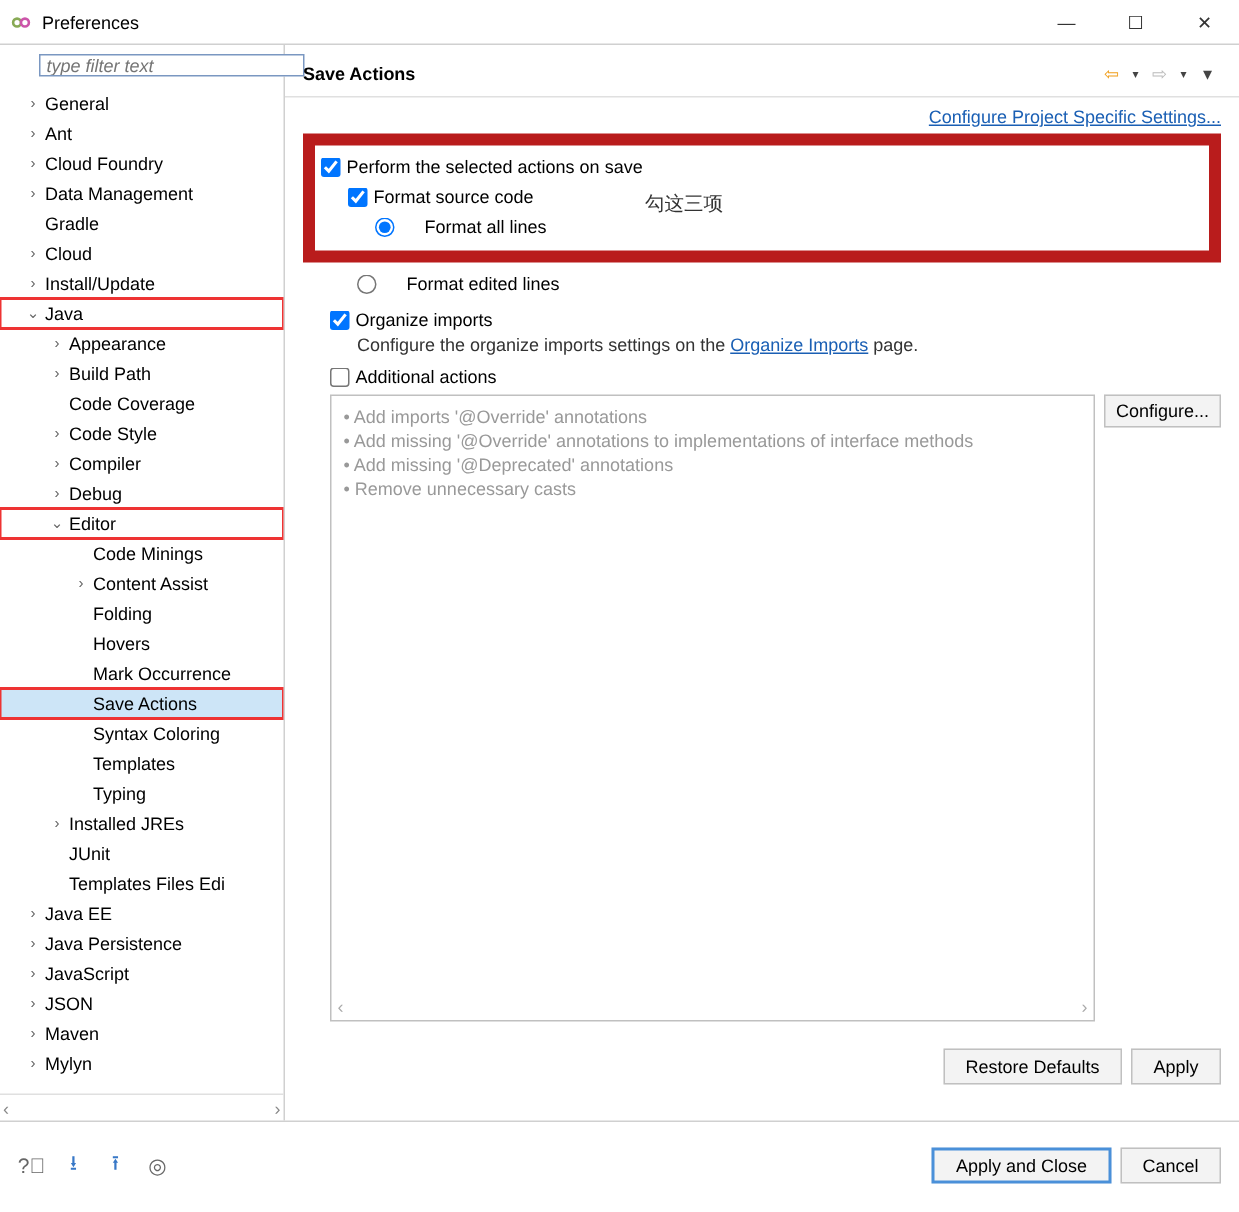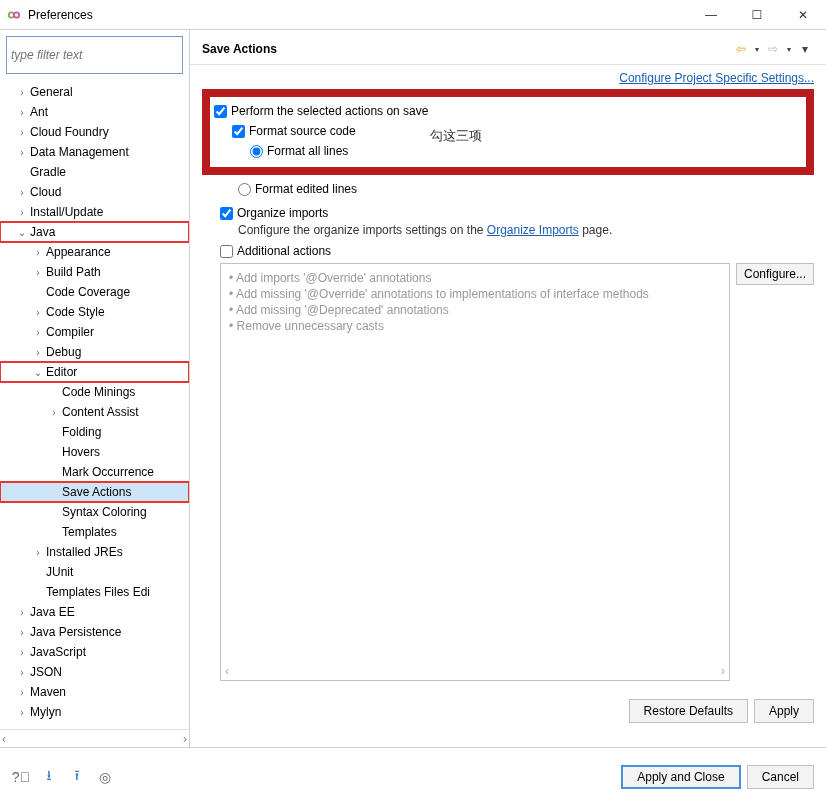--- a/index.html
+++ b/index.html
@@ -9,21 +9,21 @@
 .titlebar { height:30px; border-bottom:1px solid #d0d0d0; display:flex; align-items:center; padding-left:6px; }
 .titlebar .ticon { width:16px; height:16px; display:flex; align-items:center; justify-content:center; margin-right:6px; }
 .titlebar .ticon svg { width:14px; height:14px; }
 .winbtns { margin-left:auto; display:flex; }
 .winbtn { width:46px; height:30px; display:flex; align-items:center; justify-content:center; color:#333; }
 
 
 .main { display:flex; height:718px; border-bottom:1px solid #d0d0d0; }
 .sidebar { width:190px; border-right:1px solid #d0d0d0; display:flex; flex-direction:column; }
 .filterbox { margin:6px; }
-.filterbox input { width:100%; height:38px; border:1px solid #7a97c1; padding:2px 4px; font-style:italic; color:#999; }
+.filterbox input { width:100%; height:15px; border:1px solid #7a97c1; padding:2px 4px; font-style:italic; color:#999;margin-left:20px; }
 .tree { flex:1; overflow:hidden; padding:2px 0; }
 .tree-row { display:flex; align-items:center; height:20px; white-space:nowrap; cursor:default; }
 .tree-row.selected { background:#cde5f7; }
 .ind { display:inline-block; width:16px; height:16px; }
 .arrow { width:12px; text-align:center; font-size:10px; color:#666; display:inline-block; }
 .tree-row .lbl { padding-left:2px; color:#000; }
 .hl-inline { outline:2px solid #e33; outline-offset:-1px; }
 .sb-scroll { height:18px; border-top:1px solid #e0e0e0; display:flex; align-items:center; justify-content:space-between; padding:0 2px; color:#888; }
 
 
@@ -39,21 +39,21 @@
 .linkrow { text-align:right; padding:6px 12px 0; }
 .linkrow a { color:#1a5fb4; text-decoration:underline; }
 
 .formarea { padding:4px 12px 8px; }
 .redbox { border:8px solid #b91c1c; padding:4px 4px 6px 4px; margin-bottom:4px; position:relative; }
 .chk { display:flex; align-items:center; height:20px; }
 .chk input { margin-right:4px; }
 .rad { display:flex; align-items:center; height:20px; }
 .rad input { margin-right:4px; }
 .pad1 { padding-left:18px; }
-.pad2 { padding-left:36px; }
+.pad2 { padding-left:36px;gap:16px; }
 .note { position:absolute; left:220px; top:30px; font-size:13px; color:#333; }
 .cfgline { padding-left:36px; color:#333; }
 .cfgline a { color:#1a5fb4; text-decoration:underline; }
 
 .addl { display:flex; align-items:flex-start; gap:6px; }
 .listbox { flex:1; border:1px solid #c0c0c0; height:418px; padding:6px 8px; color:#999; position:relative; }
 .listbox .item { padding:1px 0; }
 .listbox .hs { position:absolute; bottom:2px; left:4px; right:4px; display:flex; justify-content:space-between; color:#aaa; font-size:10px; }
 .cfgbtn { width:78px; height:22px; border:1px solid #c0c0c0; background:#f3f3f3; font-size:12px; padding:0 4px; text-align:center; }
 
@@ -222,20 +222,27 @@
           <span class="ind"></span>
           <span class="arrow"></span>
           <span class="lbl">Syntax Coloring</span>
         </div>
       <div class="tree-row">
           <span class="ind"></span>
           <span class="ind"></span>
           <span class="ind"></span>
           <span class="arrow"></span>
           <span class="lbl">Templates</span>
+        </div>
+      <div class="tree-row">
+          <span class="ind"></span>
+          <span class="ind"></span>
+          <span class="ind"></span>
+          <span class="arrow"></span>
+          <span class="lbl">Typing</span>
         </div>
       <div class="tree-row">
           <span class="ind"></span>
           <span class="ind"></span>
           <span class="arrow">›</span>
           <span class="lbl">Installed JREs</span>
         </div>
       <div class="tree-row">
           <span class="ind"></span>
           <span class="ind"></span>

